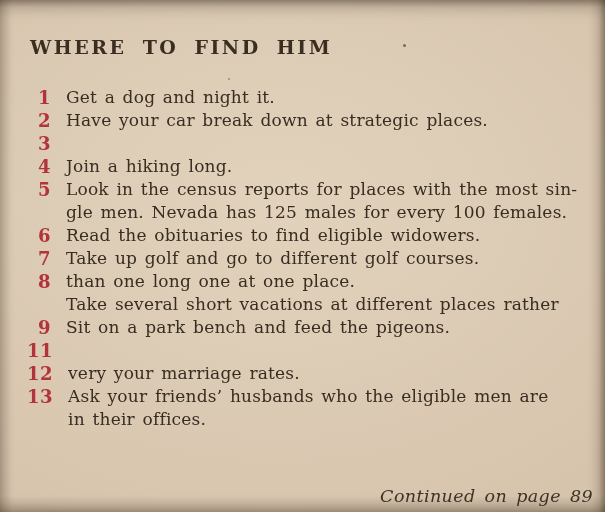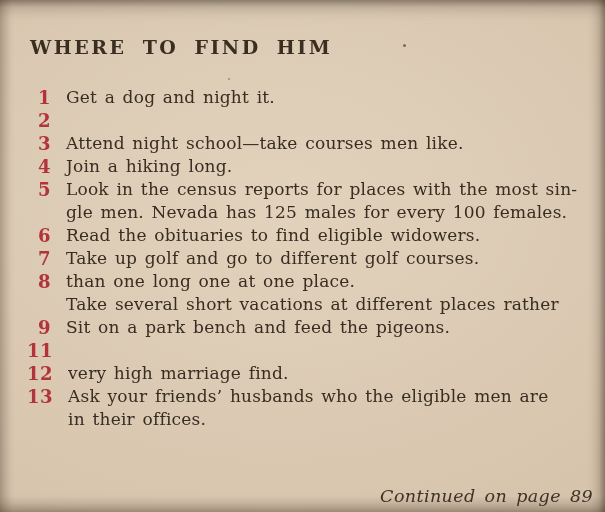--- a/index.html
+++ b/index.html
@@ -105,27 +105,27 @@
   <ol class="tips" id="tips-list">
   <li class="tip-row">
     <span class="tip-number">1</span>
     <span class="tip-text">
           <div class="tip-line">Get a dog and night it.</div>
         </span>
   </li>
 
   <li class="tip-row">
     <span class="tip-number">2</span>
+    <span class="tip-text">
+          <div class="tip-line">Have your car break down at strategic places.</div>
+        </span>
   </li>
 
   <li class="tip-row">
     <span class="tip-number">3</span>
-    <span class="tip-text">
-          <div class="tip-line">Attend night school—take courses men like.</div>
-        </span>
   </li>
 
   <li class="tip-row">
     <span class="tip-number">4</span>
     <span class="tip-text">
           <div class="tip-line">Join a hiking long.</div>
         </span>
   </li>
 
   <li class="tip-row">
@@ -166,21 +166,21 @@
   </li>
 
 
   <li class="tip-row">
     <span class="tip-number">11</span>
   </li>
 
   <li class="tip-row">
     <span class="tip-number">12</span>
     <span class="tip-text">
-          <div class="tip-line">very high marriage find.</div>
+          <div class="tip-line">very your marriage rates.</div>
         </span>
   </li>
 
   <li class="tip-row">
     <span class="tip-number">13</span>
     <span class="tip-text">
           <div class="tip-line">Ask your friends’ husbands who the eligible men are</div>
           <div class="tip-line">in their offices.</div>
         </span>
   </li>

